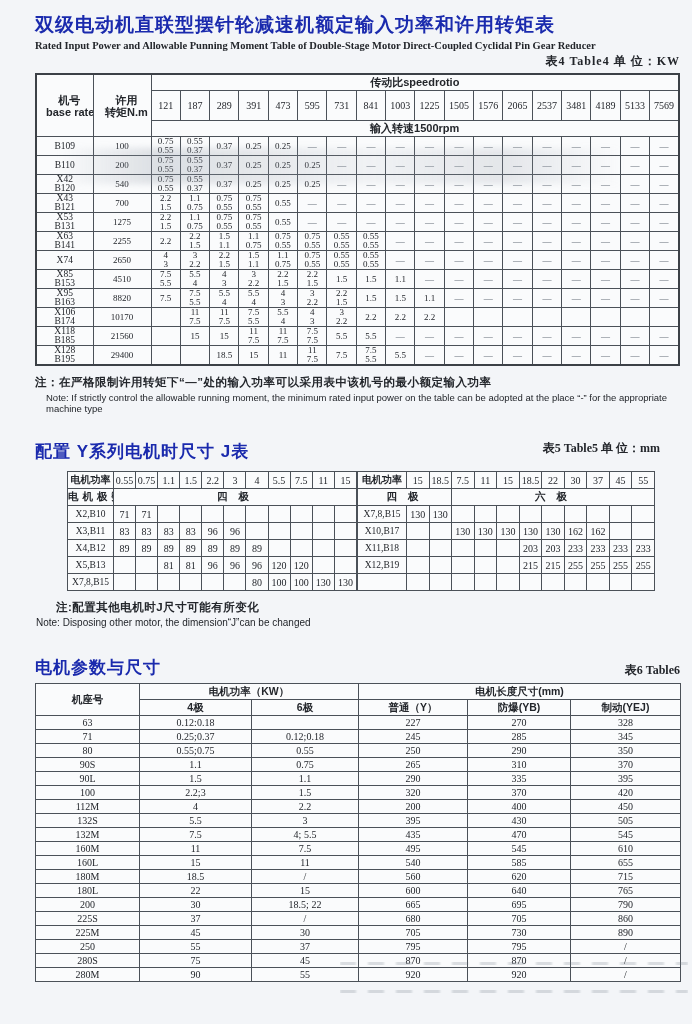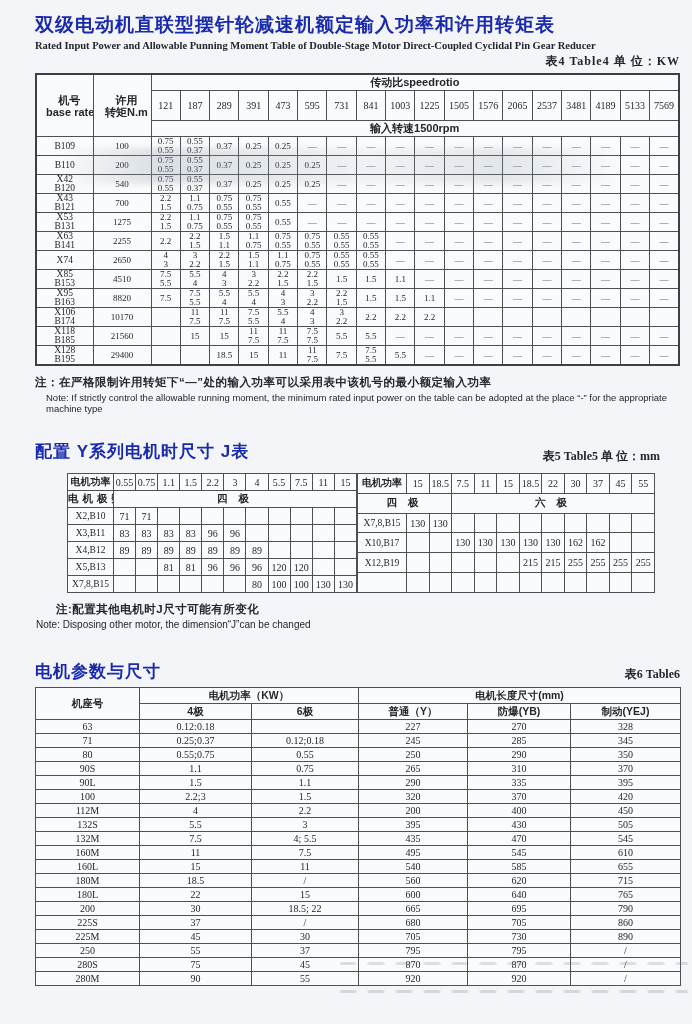--- a/index.html
+++ b/index.html
@@ -2,21 +2,21 @@
 <html style="--title-blue: #1a2aad; --dash: #7d848d;"><head>
 <meta charset="utf-8">
 <style>
   :root{ --title-blue:#1a2aad; --ink:#23262b; --line:#4b5158; --dash:#7d848d; --paper:#f3f5f8; }
   *{box-sizing:border-box;}
   body{margin:0;background:#dfe3e8;}
   .page{position:relative;width:692px;height:1024px;background:var(--paper);
         font-family:"Liberation Sans",sans-serif;color:var(--ink);overflow:hidden;}
   h1{margin:12px 0 2px 35px;font-size:19px;letter-spacing:1px;color:var(--title-blue);font-weight:bold;}
   .sub-en{margin:0 0 2px 35px;font-family:"Liberation Serif",serif;font-weight:bold;font-size:10.5px;}
-  .tbl-label{font-family:"Liberation Serif",serif;font-weight:bold;font-size:12px;margin-top:8px;}
+  .tbl-label{font-family:"Liberation Serif",serif;font-weight:bold;font-size:12px;}
   .lbl4{width:645px;margin:0 0 3px 35px;text-align:right;letter-spacing:1px;}
   table{border-collapse:collapse;table-layout:fixed;background:#fafbfc;}
   th,td{border:1px solid var(--line);padding:0;text-align:center;vertical-align:middle;
         font-weight:normal;overflow:hidden;white-space:nowrap;}
   
   .t4{width:645px;margin-left:35px;border:2px solid #3c4147;}
   .t4 .hdcn{font-weight:bold;font-size:11px;}
   .t4 .hdcn div{line-height:12px;margin-left:9px;}
   .t4 .ratio{font-family:"Liberation Serif",serif;font-size:10px;}
   .t4 tbody tr{height:18px;}
@@ -705,20 +705,34 @@
             <td>130</td>
             <td>130</td>
             <td>130</td>
             <td>130</td>
             <td>162</td>
             <td>162</td>
             <td></td>
             <td></td>
           </tr>
           <tr>
+            <td class="code">X11,B18</td>
+            <td></td>
+            <td></td>
+            <td></td>
+            <td></td>
+            <td></td>
+            <td>203</td>
+            <td>203</td>
+            <td>233</td>
+            <td>233</td>
+            <td>233</td>
+            <td>233</td>
+          </tr>
+          <tr>
             <td class="code">X12,B19</td>
             <td></td>
             <td></td>
             <td></td>
             <td></td>
             <td></td>
             <td>215</td>
             <td>215</td>
             <td>255</td>
             <td>255</td>

